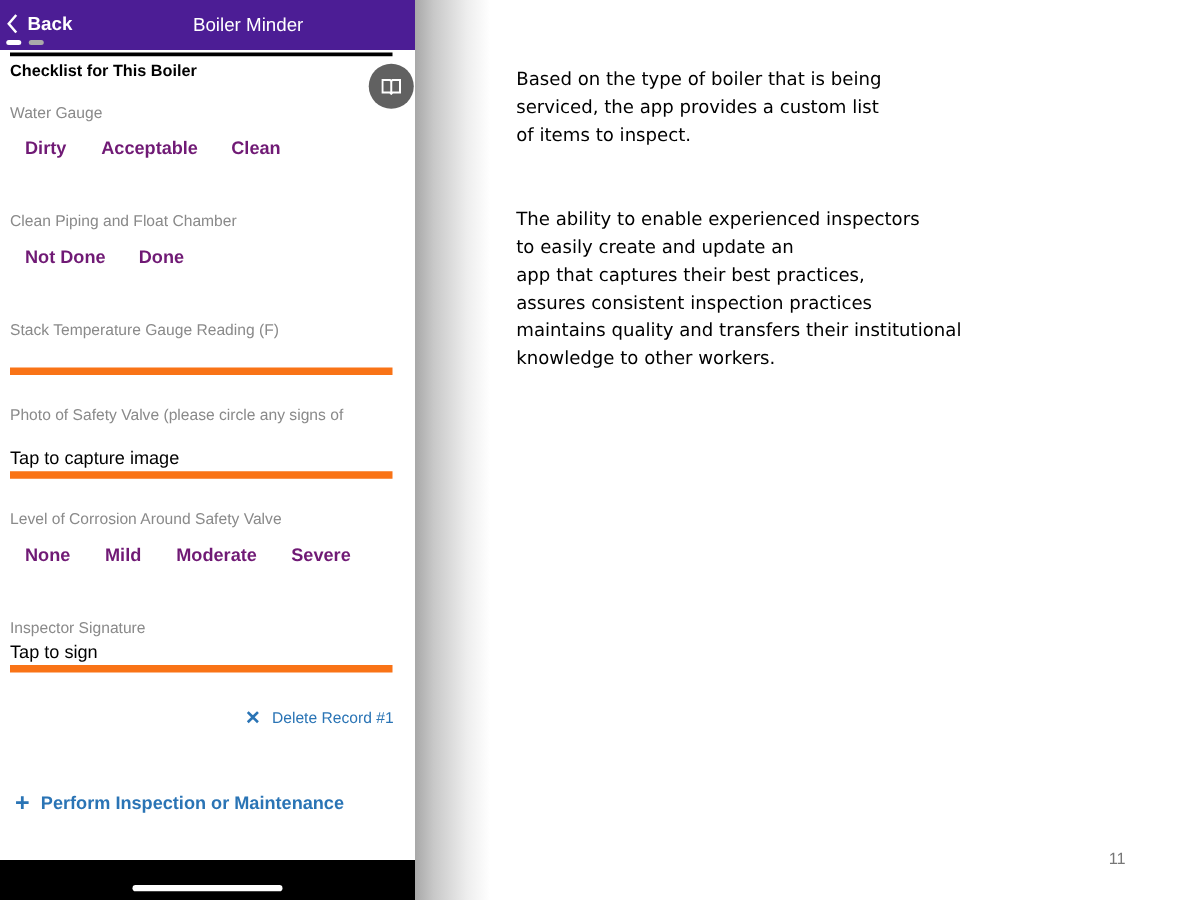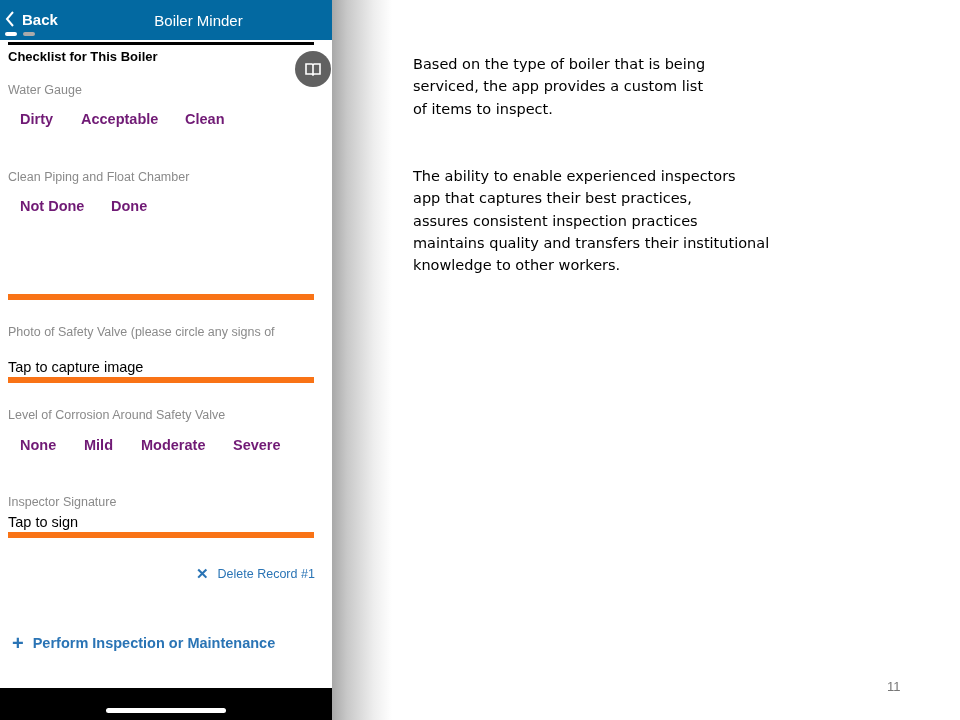--- a/index.html
+++ b/index.html
@@ -9,21 +9,21 @@
   }
   .phone {
     position: absolute; left: 0; top: 0; width: 332px; height: 720px;
     background: #ffffff; overflow: hidden;
   }
   .shadow {
     position: absolute; left: 332px; top: 0; width: 60px; height: 720px;
     background: linear-gradient(to right, #a8a8a8 0%, #c8c8c8 25%, #eeeeee 70%, #ffffff 100%);
   }
   .topbar {
-    position: absolute; left: 0; top: 0; width: 360px; height: 40px; background: #0369a1;
+    position: absolute; left: 0; top: 0; width: 360px; height: 40px; background: #4c1d95;
     color: #fff;
   }
   .back { position: absolute; left: 4px; top: 10px; display: flex; align-items: center; cursor: pointer; }
   .back svg { width: 12px; height: 18px; }
   .back-label { font-weight: bold; font-size: 15px; margin-left: 6px; }
   .title { position: absolute; left: 0; right: 0; top: 12px; text-align: center; font-size: 15px; padding-left: 37px; }
   .menu { position: absolute; right: 10px; top: 12px; width: 18px; height: 16px; cursor: pointer; }
   .menu span { display: block; height: 2px; background: #fff; margin-bottom: 5px; }
   .tabdots { position: absolute; left: 5px; top: 32px; display: flex; gap: 6px; }
   .tabdots span { display: block; width: 12px; height: 4px; border-radius: 2px; background: #fff; }
@@ -87,20 +87,21 @@
     <span style="width:104px">Acceptable</span>
     <span>Clean</span>
   </div>
 
   <div class="label" style="top:170px">Clean Piping and Float Chamber</div>
   <div class="opts" style="top:198px">
     <span style="width:91px">Not Done</span>
     <span>Done</span>
   </div>
 
+  <div class="label" style="top:257px">Stack Temperature Gauge Reading (F)</div>
   <div class="field" style="top:276px;height:18px"></div>
 
   <div class="label" style="top:325px">
     <div>Photo of Safety Valve (please circle any signs of</div>
   </div>
   <div class="field" style="top:359px;height:18px">Tap to capture image</div>
 
   <div class="label" style="top:408px">Level of Corrosion Around Safety Valve</div>
   <div class="opts" style="top:437px">
     <span style="width:64px">None</span>
@@ -128,18 +129,19 @@
 </div>
 <div class="shadow"></div>
 
 <div class="text-block" style="top:53px">
   <div>Based on the type of boiler that is being</div>
   <div>serviced, the app provides a custom list</div>
   <div>of items to inspect.</div>
 </div>
 <div class="text-block" style="top:165px">
   <div>The ability to enable experienced inspectors</div>
+  <div>to easily create and update an</div>
   <div>app that captures their best practices,</div>
   <div>assures consistent inspection practices</div>
   <div>maintains quality and transfers their institutional</div>
   <div>knowledge to other workers.</div>
 </div>
 <div class="pagenum">11</div>
 
 </body></html>

